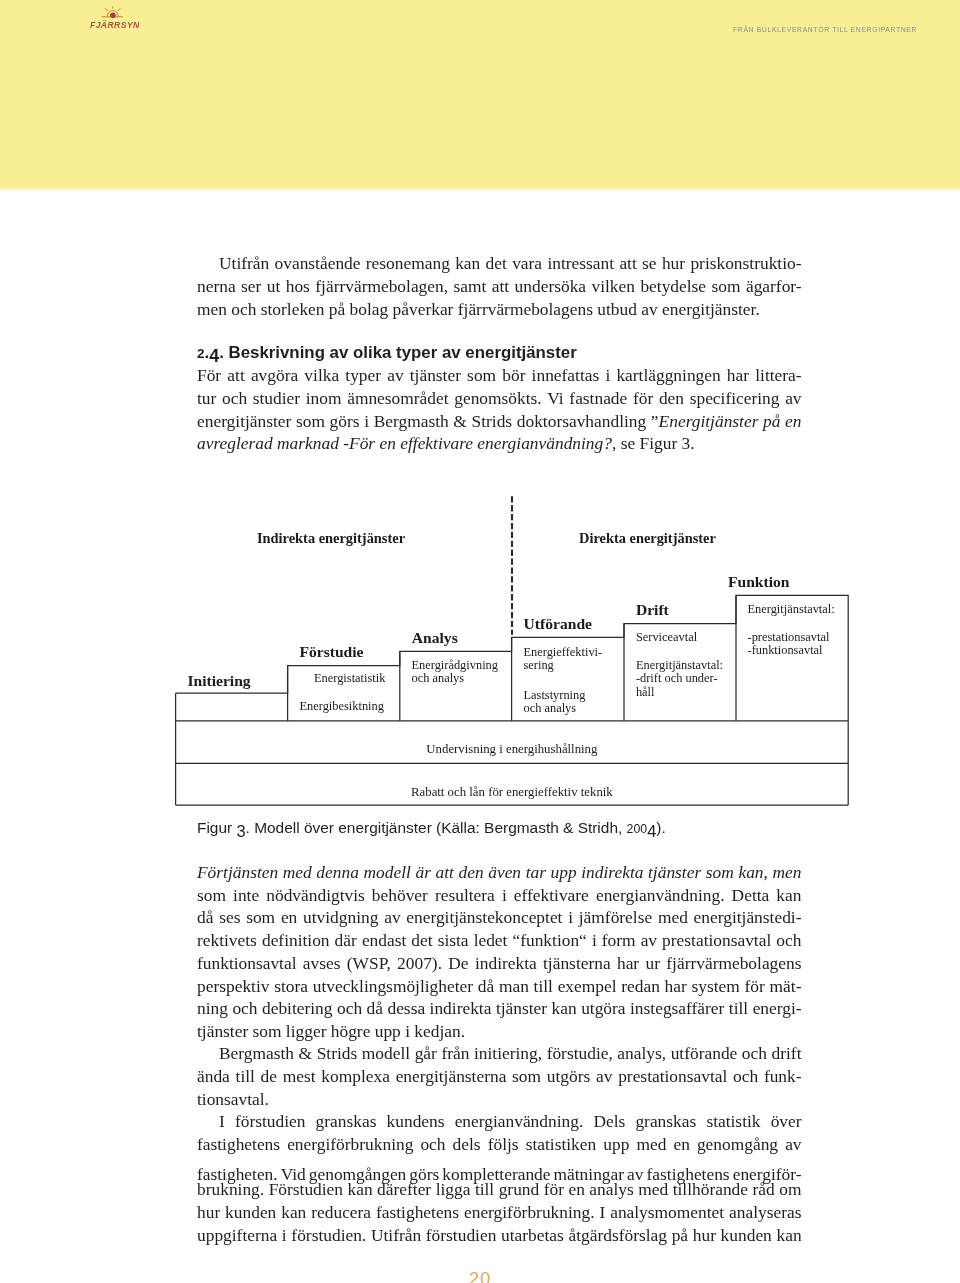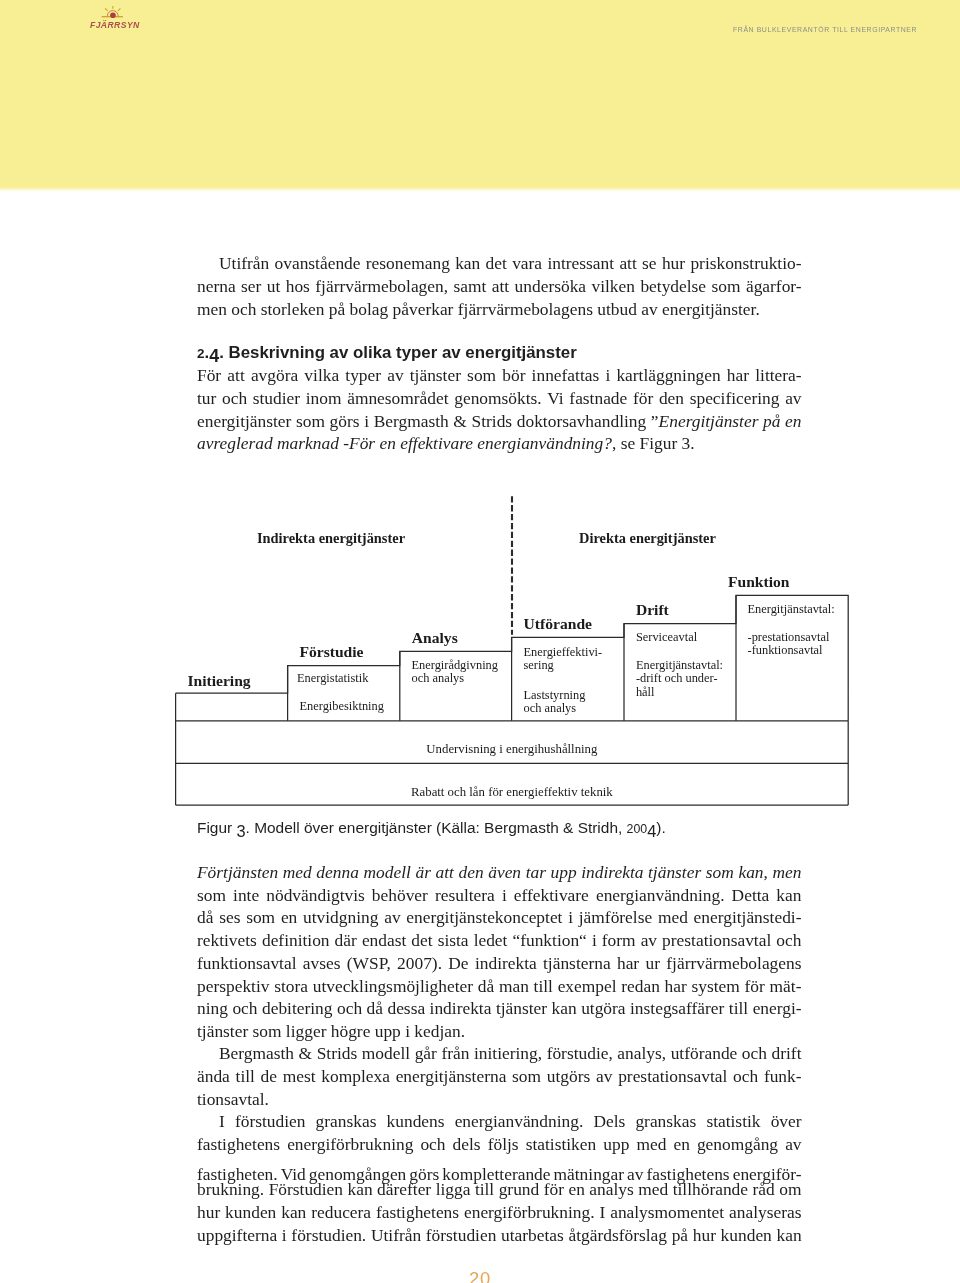--- a/index.html
+++ b/index.html
@@ -358,21 +358,21 @@
       <path d="M175.6,720.8 L848.2,720.8" fill="none" stroke="#2b2b2b" stroke-width="1.25"></path>
       <path d="M175.6,763.4 L848.2,763.4" fill="none" stroke="#2b2b2b" stroke-width="1.25"></path>
       <path d="M175.6,805.1 L848.2,805.1" fill="none" stroke="#2b2b2b" stroke-width="1.25"></path>
       <path d="M848.2,720.8 L848.2,805.1" fill="none" stroke="#2b2b2b" stroke-width="1.25"></path>
       <path d="M512,496.2 L512,634.8" fill="none" stroke="#2b2b2b" stroke-width="2.1" stroke-dasharray="6.3 2.6"></path>
     </svg>
     <div class="fgl" style="left: 257px; top: 533px;">Indirekta energitjänster</div>
     <div class="fgl" style="left: 579px; top: 533px;">Direkta energitjänster</div>
     <div class="ftitle" style="left: 187.4px; top: 674.6px;">Initiering</div>
     <div class="ftitle" style="left: 299.4px; top: 645.5px;">Förstudie</div>
-    <div class="fitem" style="left: 297px; top: 672.2px;"><span>Energistatistik</span></div>
+    <div class="fitem" style="left: 314px; top: 672.2px;"><span>Energistatistik</span></div>
     <div class="fitem" style="left: 299.5px; top: 699.6px;"><span>Energibesiktning</span></div>
     <div class="ftitle" style="left: 411.8px; top: 632.2px;">Analys</div>
     <div class="fitem" style="left: 411.5px; top: 658.5px;"><span>Energirådgivning</span><br><span>och analys</span></div>
     <div class="ftitle" style="left: 523.6px; top: 618.1px;">Utförande</div>
     <div class="fitem" style="left: 523.5px; top: 646px;"><span>Energieffektivi-</span><br><span>sering</span></div>
     <div class="fitem" style="left: 523.5px; top: 688.6px;"><span>Laststyrning</span><br><span>och analys</span></div>
     <div class="ftitle" style="left: 635.9px; top: 604.2px;">Drift</div>
     <div class="fitem" style="left: 635.9px; top: 630.8px;"><span>Serviceavtal</span></div>
     <div class="fitem" style="left: 635.9px; top: 659.4px;"><span>Energitjänstavtal:</span><br><span>-drift och under-</span><br><span>håll</span></div>
     <div class="ftitle" style="left: 728px; top: 576.1px;">Funktion</div>

